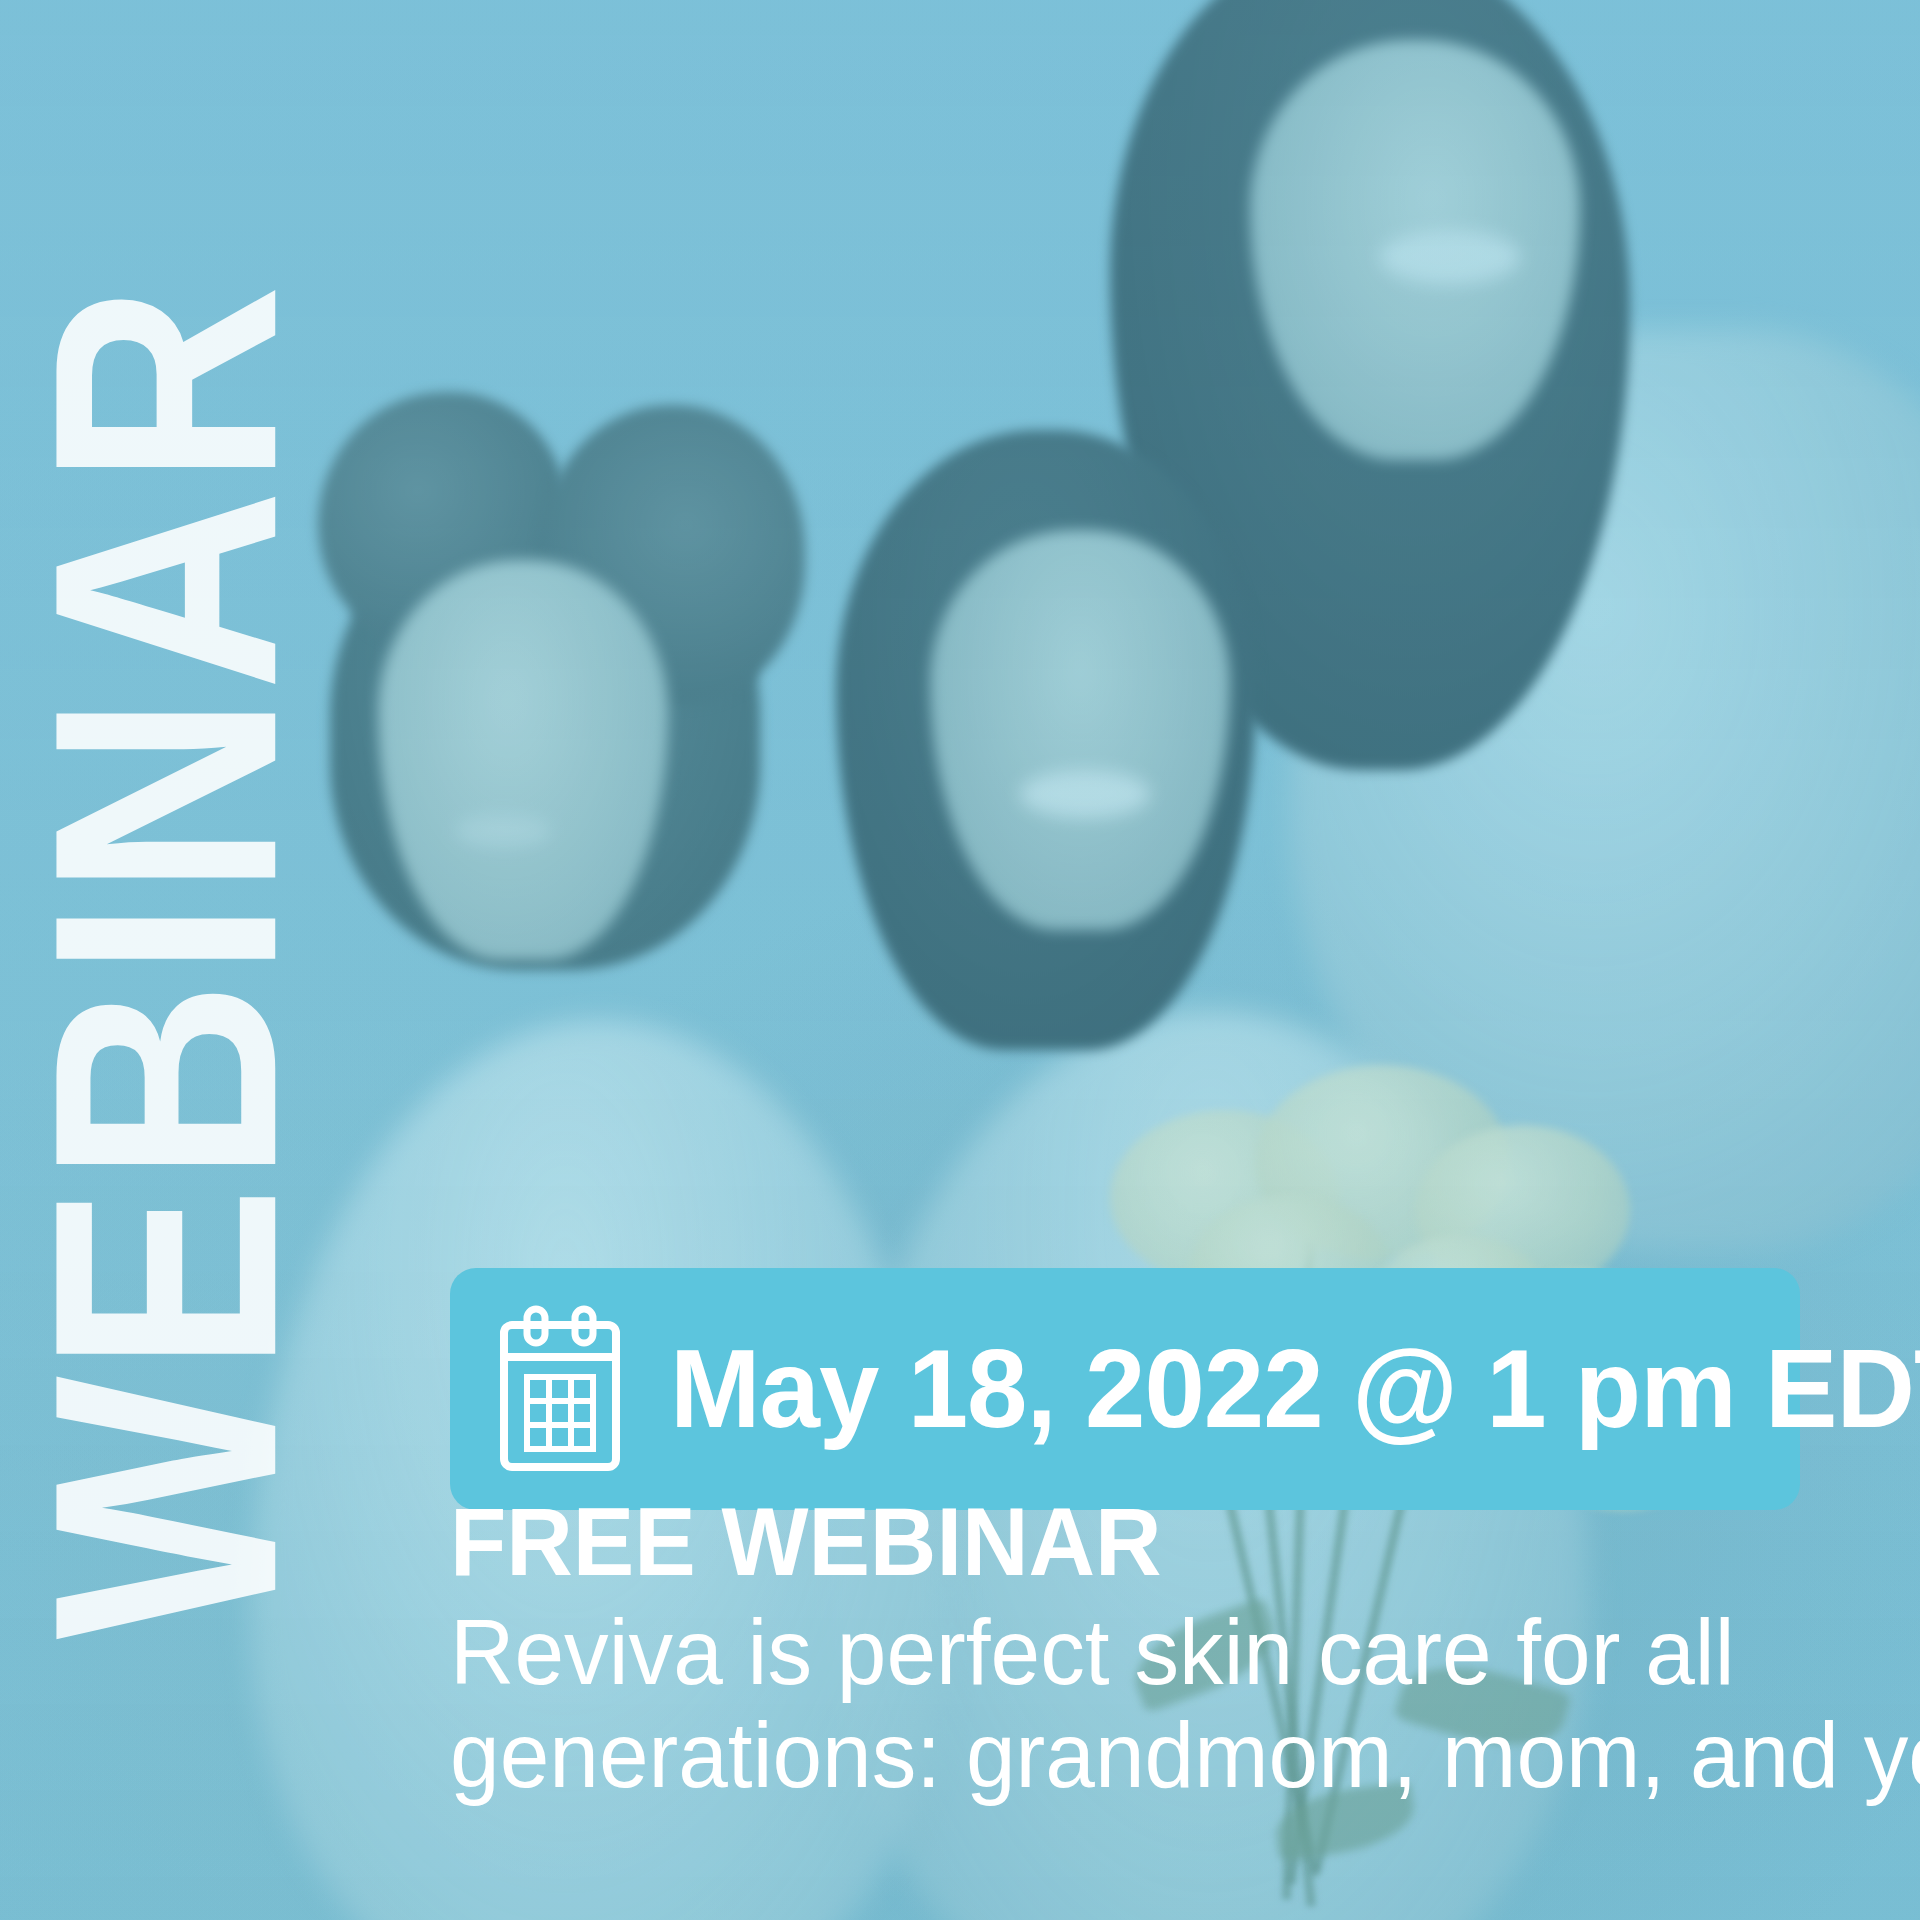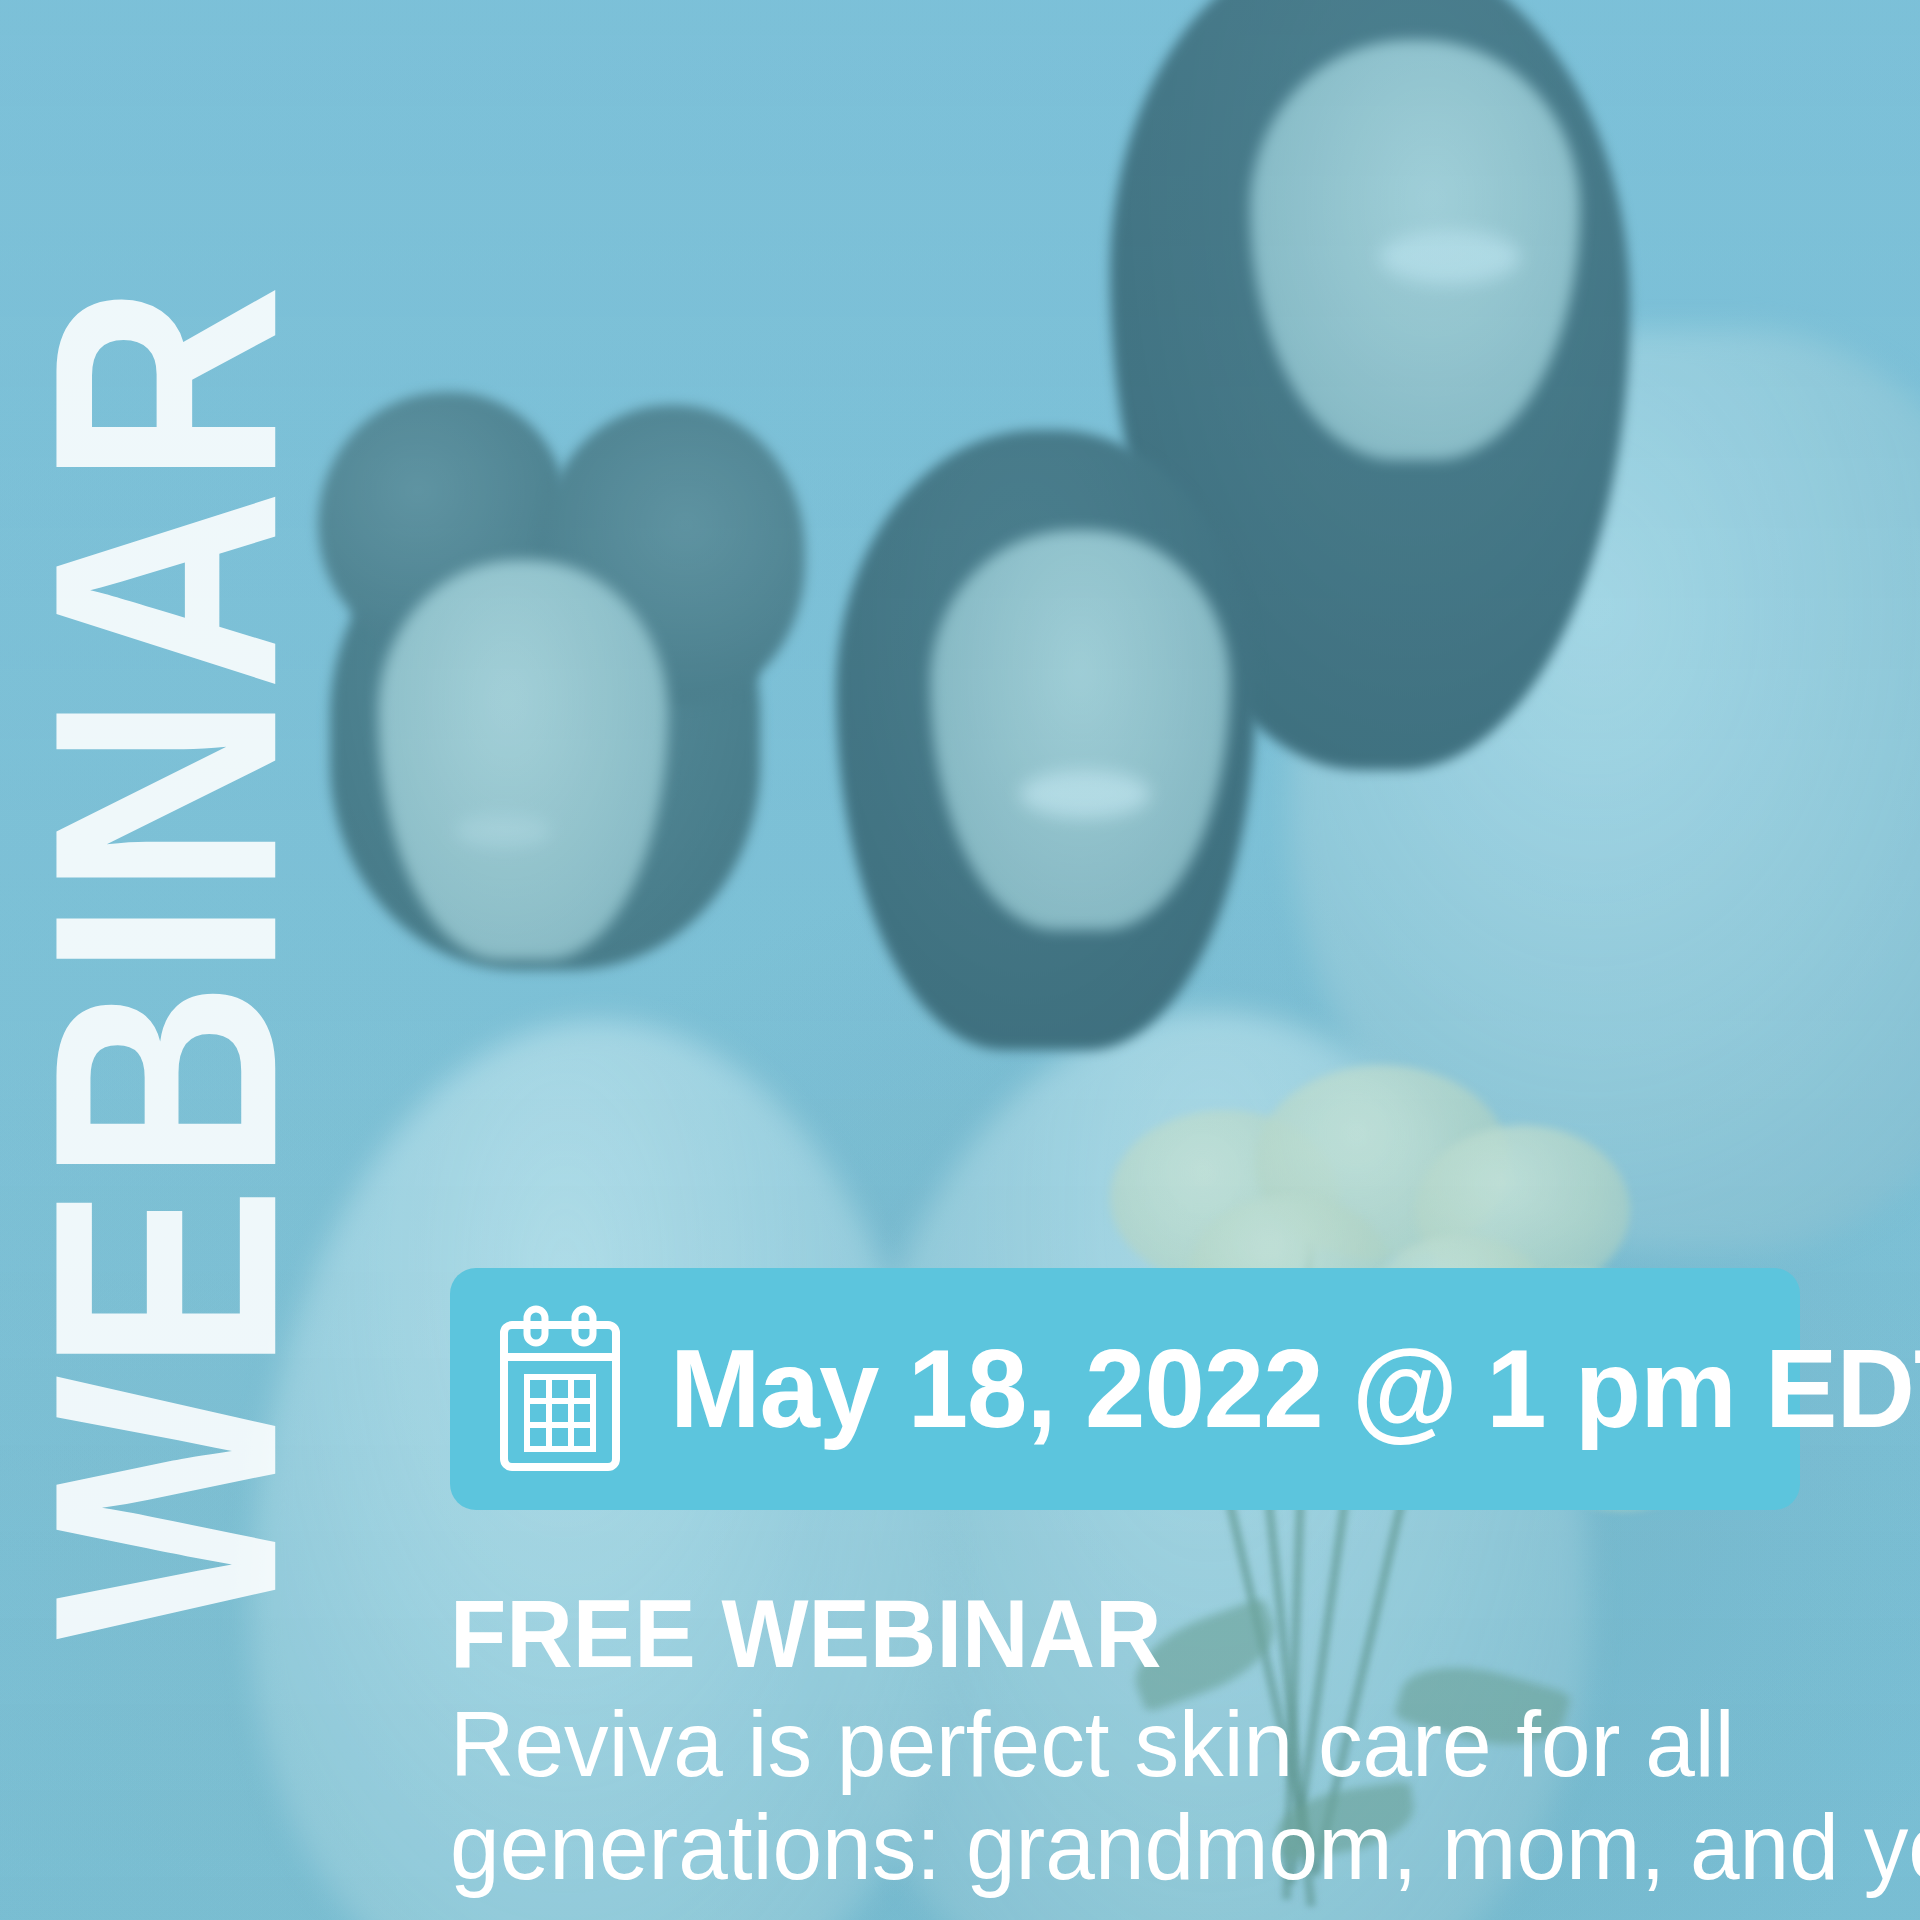--- a/index.html
+++ b/index.html
@@ -213,21 +213,21 @@
     letter-spacing: -1px;
     white-space: nowrap;
     transform: scaleX(0.97);
     transform-origin: left center;
   }
 
   
   .copy {
     position: absolute;
     left: 450px;
-    top: 1584px;
+    top: 1492px;
     width: 1440px;
   }
   .kicker {
     font-family: "Liberation Sans Narrow", "Liberation Sans", sans-serif;
     font-weight: 700;
     font-size: 96px;
     line-height: 1.05;
     color: #ffffff;
     letter-spacing: 0px;
     margin: 0 0 8px 0;

